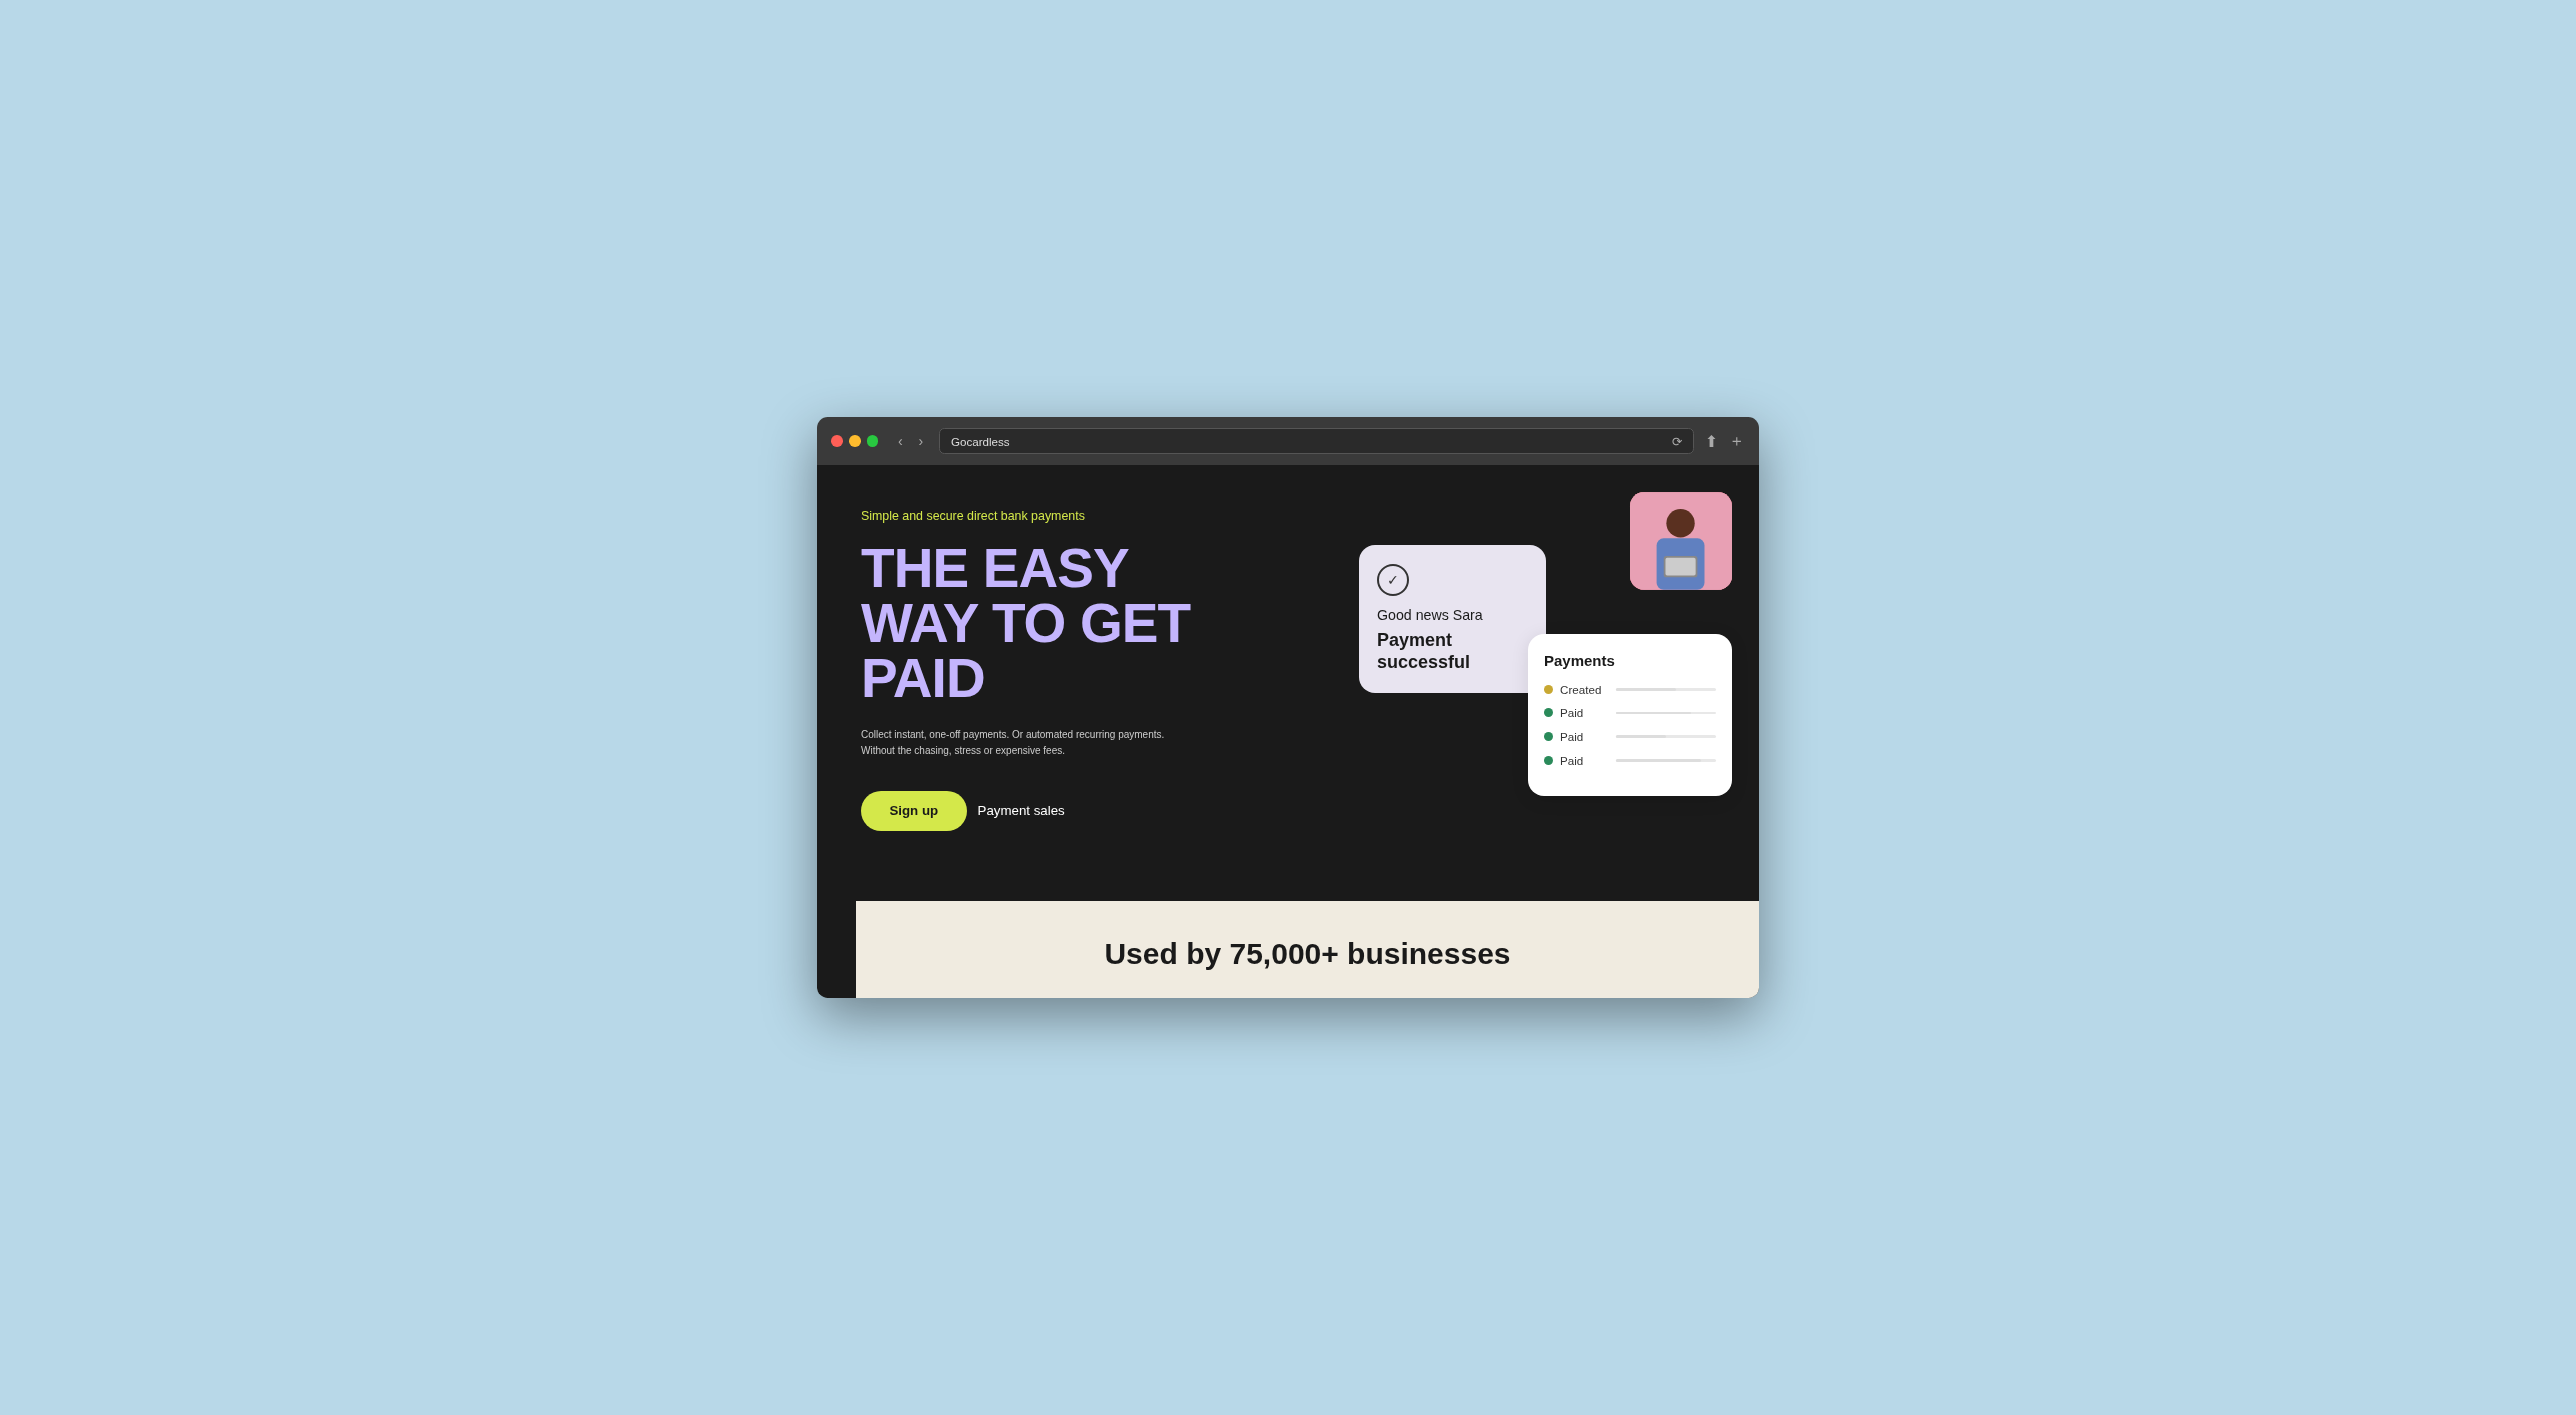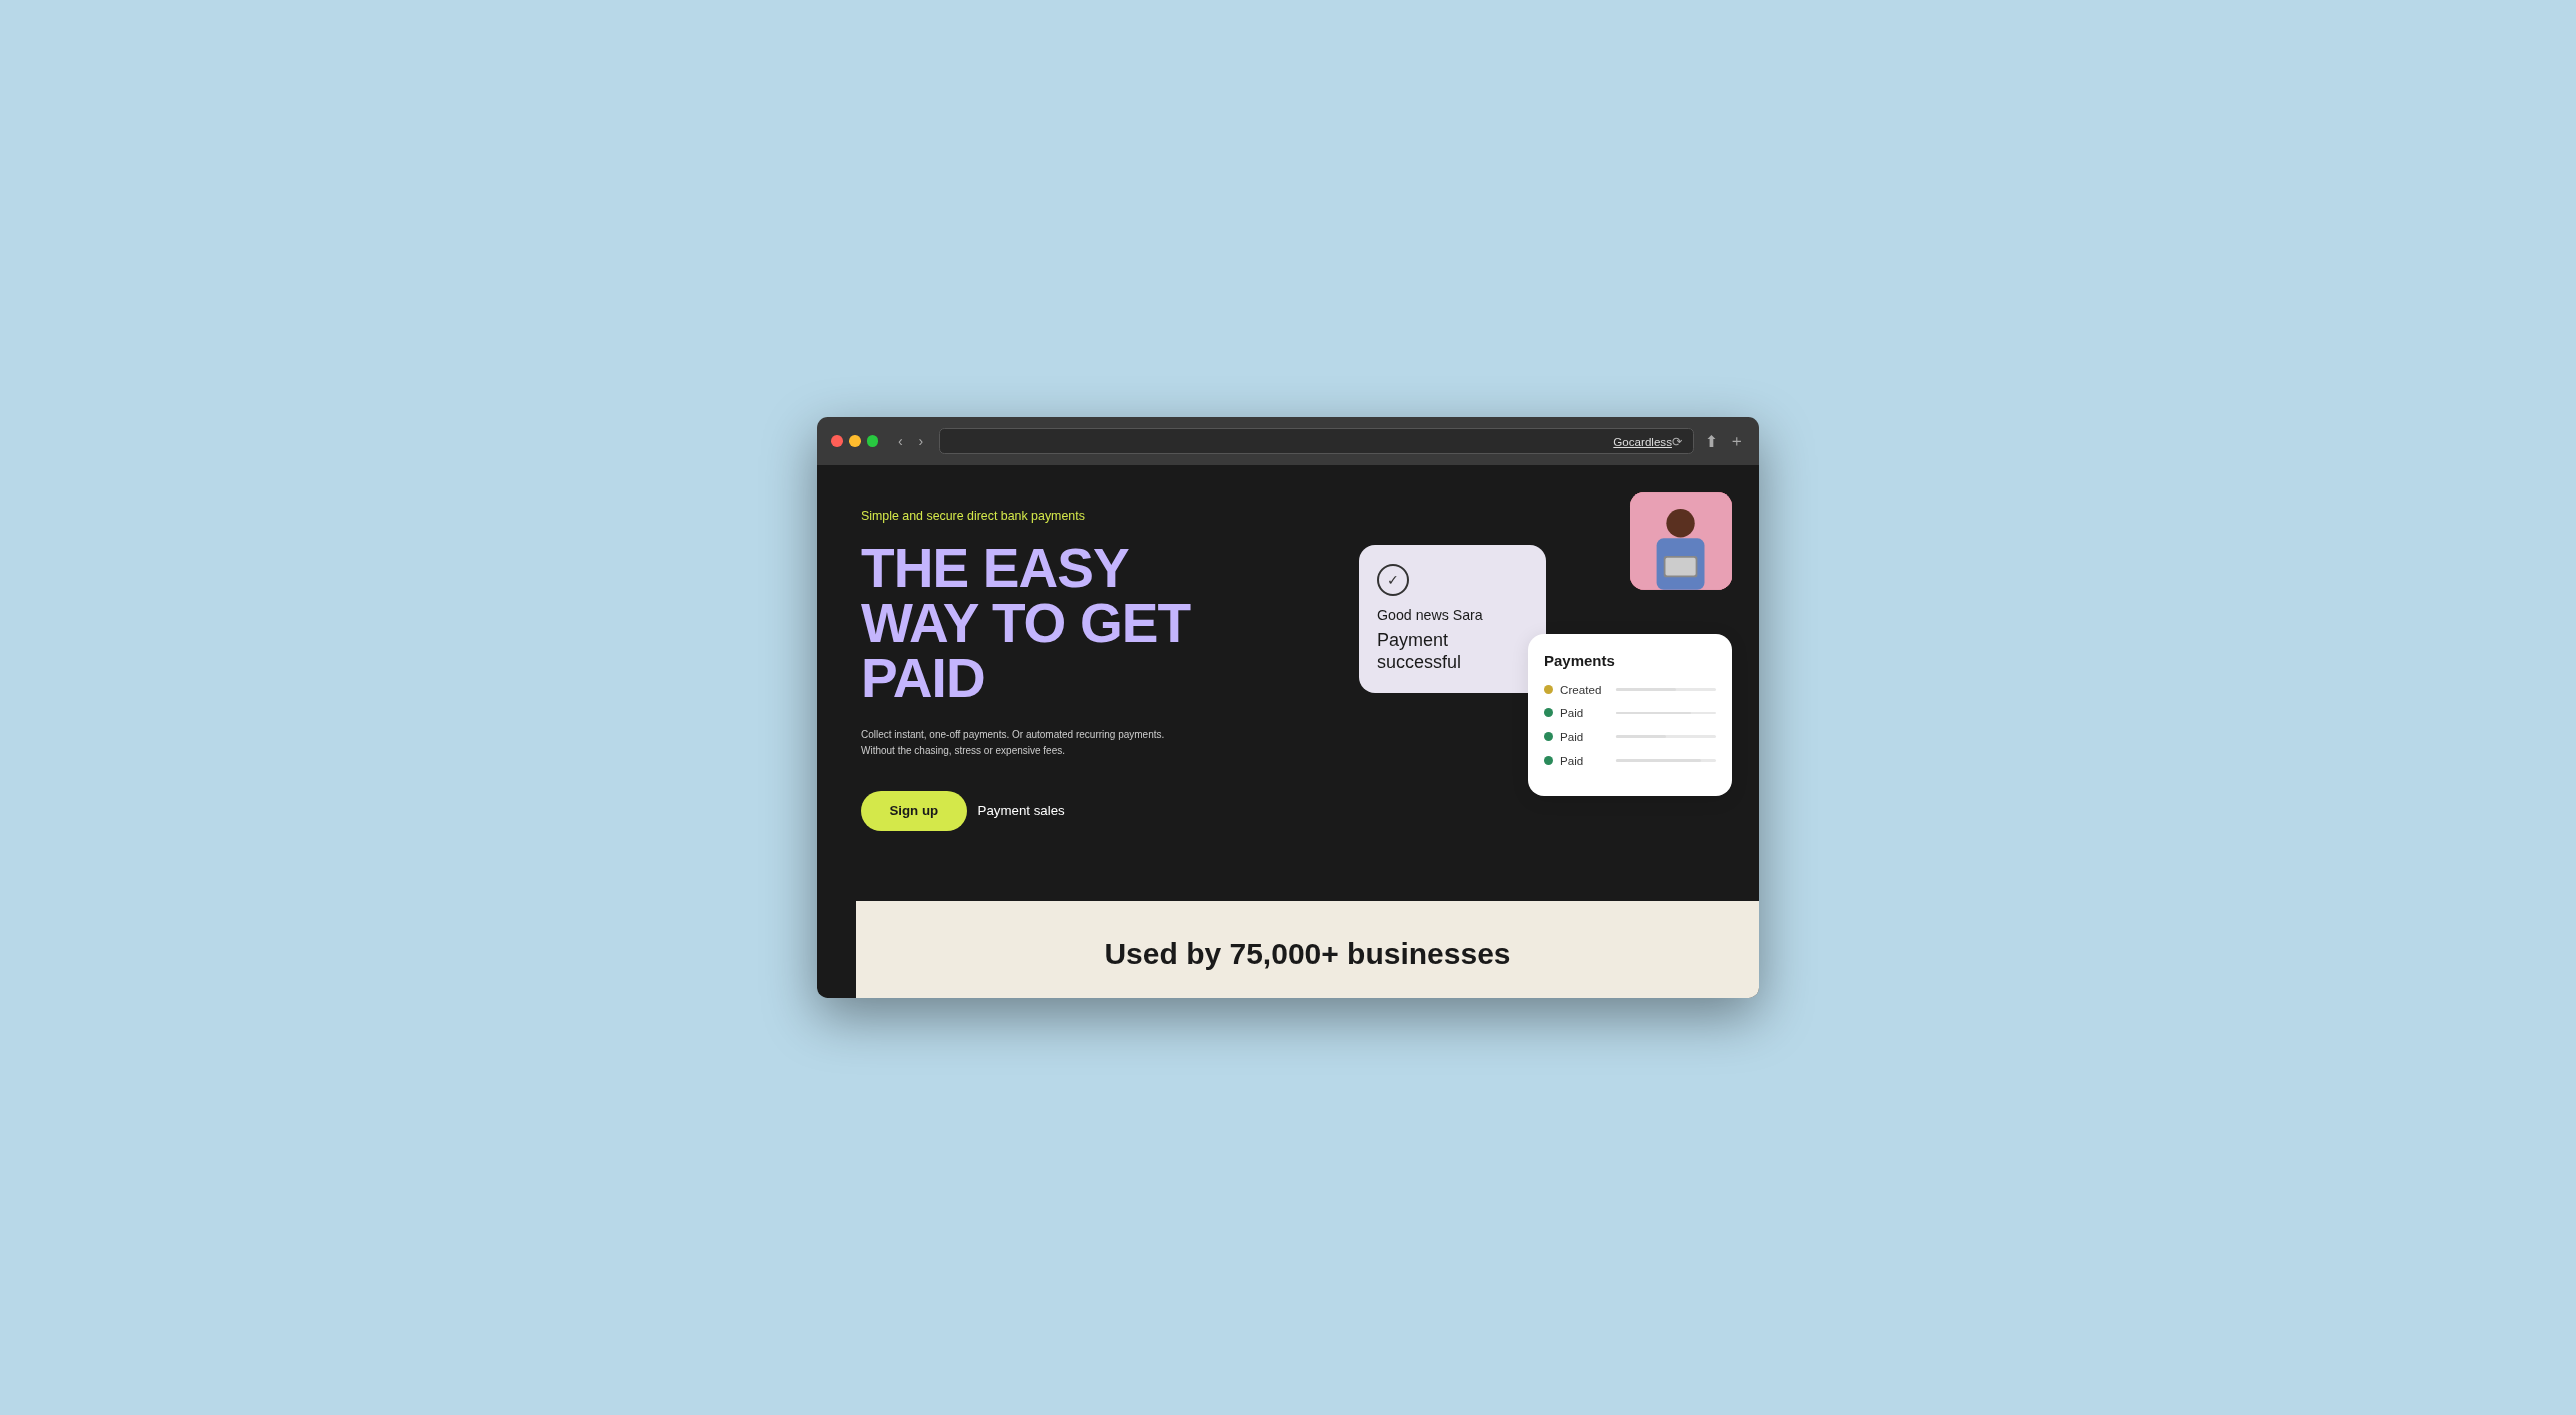--- a/index.html
+++ b/index.html
@@ -66,22 +66,21 @@
       color: #ddd;
       font-size: 11.6px;
       text-align: center;
       display: flex;
       align-items: center;
       justify-content: space-between;
     }
 
     .address-bar-text {
       flex: 1;
-      text-align: right;
-      text-decoration: underline;
+      text-align: left;
     }
 
     .reload-icon {
       color: #aaa;
       font-size: 12.4px;
     }
 
     .browser-actions {
       display: flex;
       gap: 10.7px;
@@ -220,21 +219,21 @@
     }
 
     .good-news-text {
       font-size: 14.2px;
       color: #1a1a1a;
       margin-bottom: 7.1px;
     }
 
     .payment-successful-text {
       font-size: 18px;
-      font-weight: 400;
+      font-weight: 700;
       color: #1a1a1a;
       line-height: 1.2;
     }
 
     
     .payments-card {
       position: absolute;
       top: 142px;
       right: 0;
       width: 204px;

